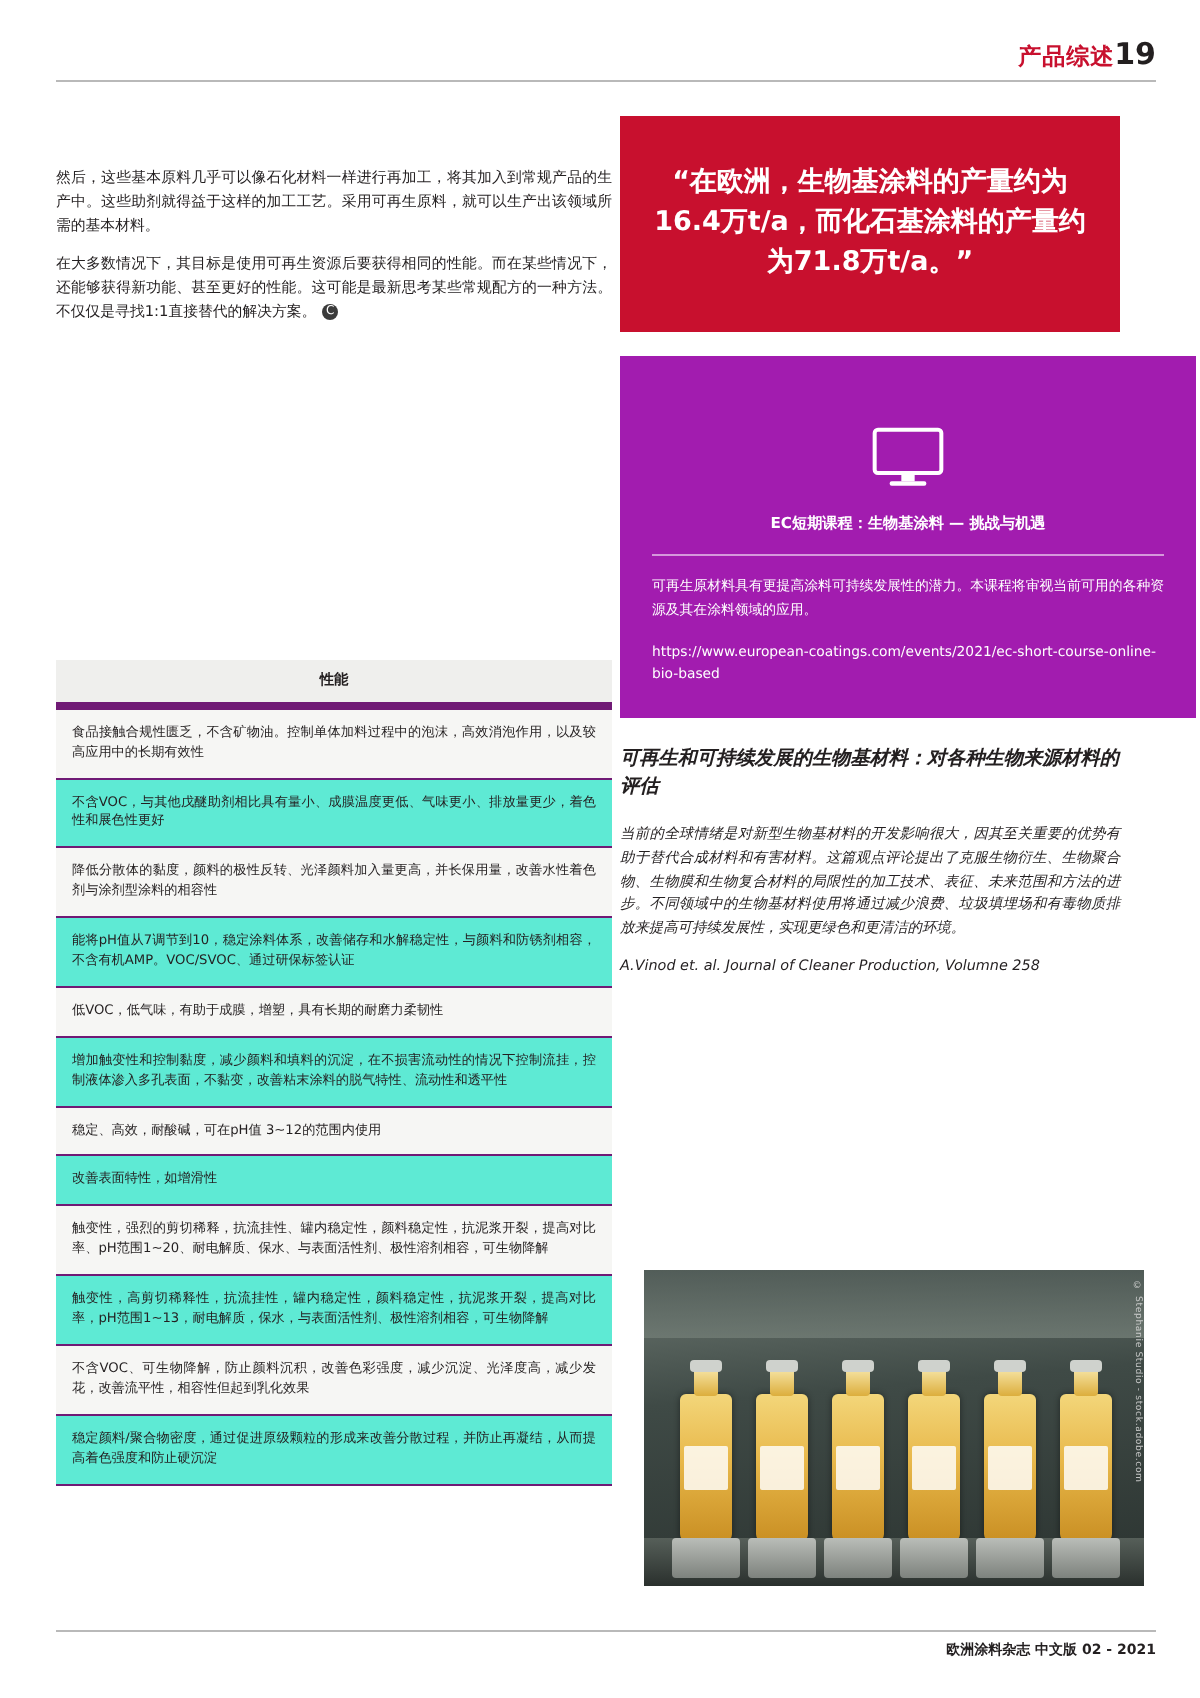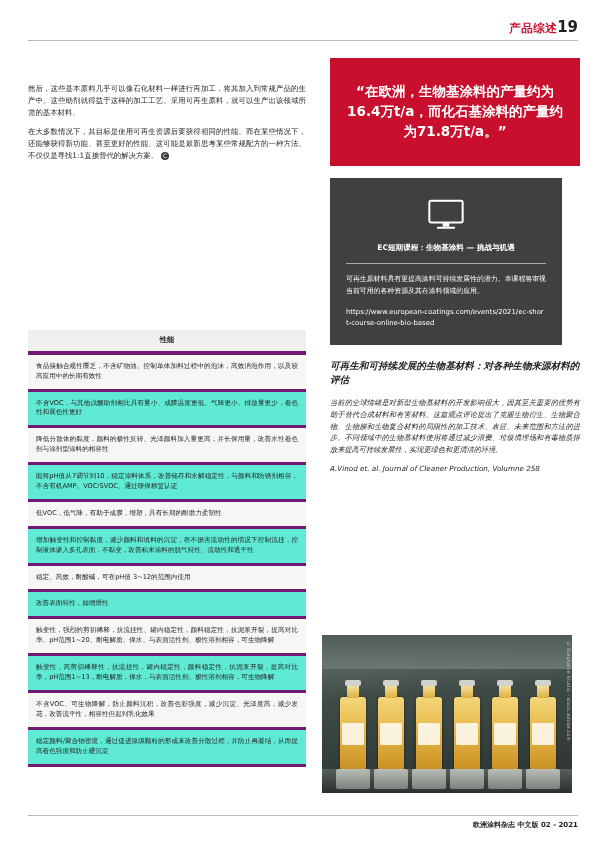--- a/index.html
+++ b/index.html
@@ -99,25 +99,25 @@
     border-bottom: 4px solid #701a75;
   }
   table.perf td {
     padding: 7px 8px;
     text-align: justify;
     vertical-align: top;
     color: #231f20;
   }
   table.perf tr.odd td { background: #f6f6f4; }
   table.perf tr.even td { background: #5eead4; }
-  table.perf tr td { border-bottom: 3px solid #701a75; }
+  table.perf tr td { border-bottom: 1px solid #701a75; }
   
   .right-col {
     position: absolute;
-    left: 330px;
+    left: 310px;
     top: 58px;
     width: 250px;
   }
   .pullquote {
     background: #c8102e;
     color: #ffffff;
     padding: 20px 16px 22px 16px;
     font-size: 13.5px;
     line-height: 1.5;
     font-weight: bold;
@@ -125,25 +125,25 @@
     box-sizing: border-box;
     width: 250px;
     min-height: 108px;
     display: flex;
     align-items: center;
     justify-content: center;
   }
   
   .course-box {
     margin-top: 12px;
-    width: 232px;
-    background: #404040;
+    width: 288px;
+    background: #a21caf;
     color: #ffffff;
     box-sizing: border-box;
-    padding: 14px 16px 16px 16px;
+    padding: 28px 16px 16px 16px;
   }
   .course-icon {
     display: block;
     margin: 6px auto 10px auto;
     width: 40px;
     height: 34px;
   }
   .course-title {
     text-align: center;
     font-size: 7.6px;

